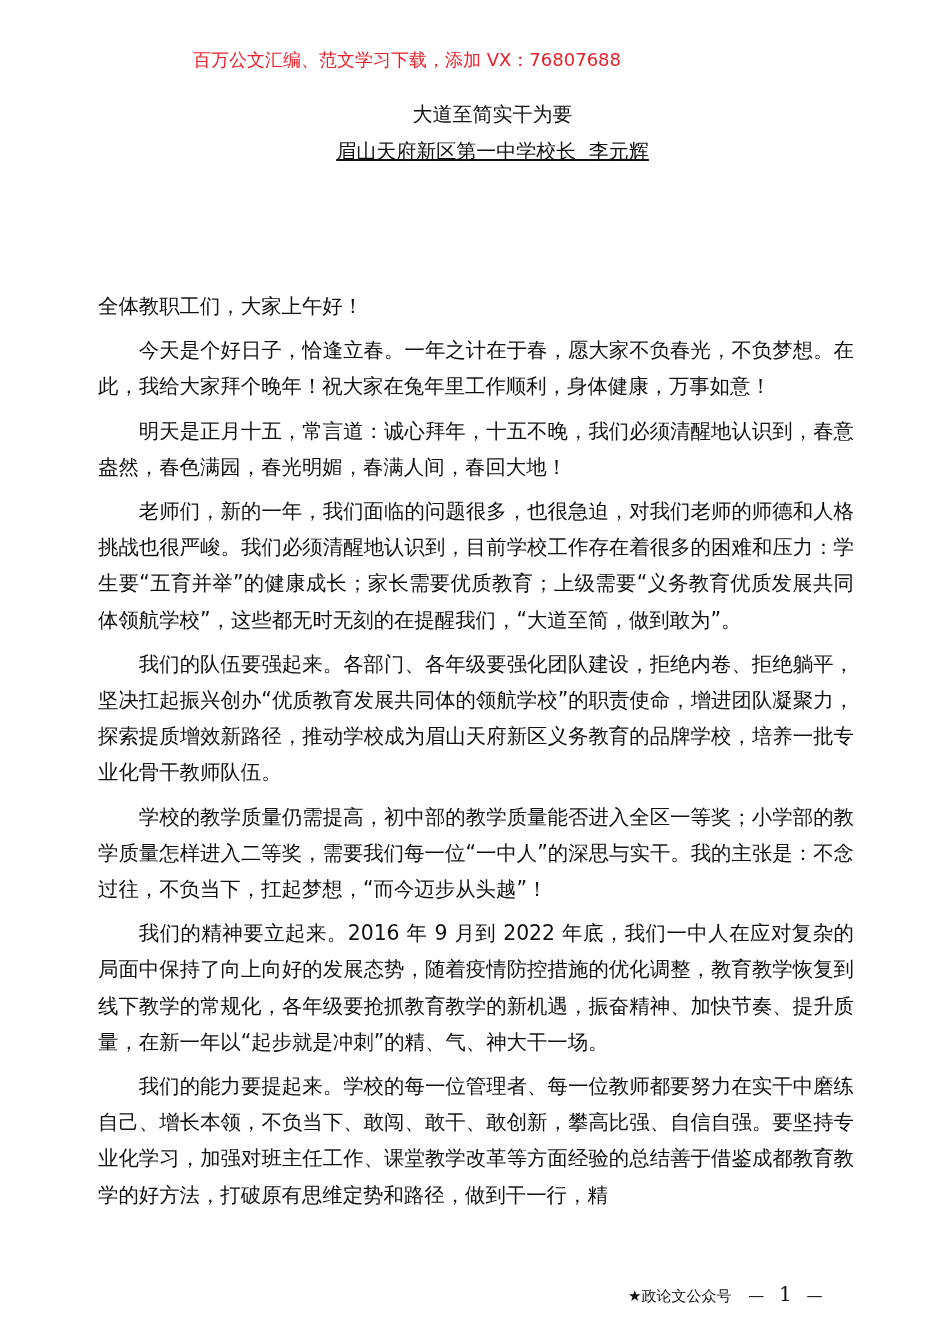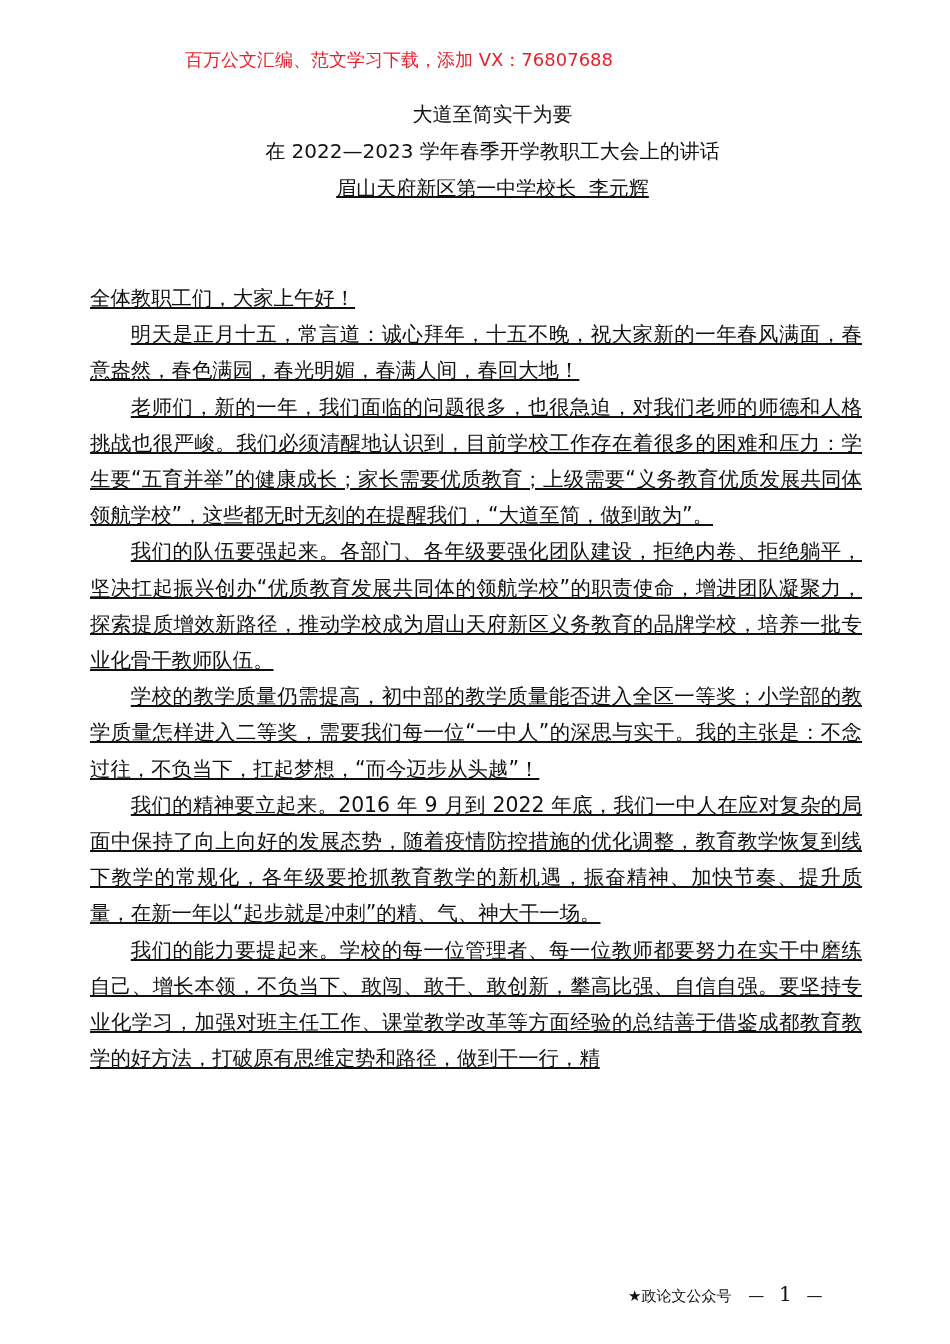--- a/index.html
+++ b/index.html
@@ -11,21 +11,21 @@
       width: 950px;
       height: 1344px;
       position: relative;
       overflow: hidden;
       font-family: "DejaVu Sans", "Liberation Sans", sans-serif;
       color: #111111;
     }
     .header-banner {
       position: absolute;
       top: 46px;
-      left: 4px;
+      left: 12px;
       width: 790px;
       text-align: center;
       font-size: 18px;
       line-height: 28px;
       color: #e8202a;
     }
     .title-block {
       position: absolute;
       top: 96px;
       left: 0;
@@ -41,23 +41,22 @@
     .body-text {
       position: absolute;
       top: 280px;
       left: 90px;
       width: 772px;
       font-size: 20.4px;
       line-height: 36.2px;
       text-align: justify;
     }
     .para {
-      margin: 0;
+      margin: 8px;
       text-indent: 2em;
-      text-decoration: underline;
     }
     .para.greeting {
       text-indent: 0;
     }
     .footer {
       position: absolute;
       top: 1282px;
       left: 628px;
       font-size: 15px;
       line-height: 24px;
@@ -74,27 +73,27 @@
       font-size: 16px;
     }
   </style>
 </head>
 <body>
 
 <div class="header-banner">百万公文汇编、范文学习下载，添加 VX：76807688</div>
 
 <div class="title-block">
   <div class="title-line">大道至简实干为要</div>
-  <div class="title-line">在 2022—2023 学年春季开学教职工大会上的讲话</div>
   <div class="title-line" style="white-space: pre; text-decoration: underline;">眉山天府新区第一中学校长  李元辉</div>
 </div>
 
 <div class="body-text">
   <p class="para greeting">全体教职工们，大家上午好！</p>
-  <p class="para">明天是正月十五，常言道：诚心拜年，十五不晚，祝大家新的一年春风满面，春意盎然，春色满园，春光明媚，春满人间，春回大地！</p>
+  <p class="para">今天是个好日子，恰逢立春。一年之计在于春，愿大家不负春光，不负梦想。在此，我给大家拜个晚年！祝大家在兔年里工作顺利，身体健康，万事如意！</p>
+  <p class="para">明天是正月十五，常言道：诚心拜年，十五不晚，我们必须清醒地认识到，春意盎然，春色满园，春光明媚，春满人间，春回大地！</p>
   <p class="para">老师们，新的一年，我们面临的问题很多，也很急迫，对我们老师的师德和人格挑战也很严峻。我们必须清醒地认识到，目前学校工作存在着很多的困难和压力：学生要“五育并举”的健康成长；家长需要优质教育；上级需要“义务教育优质发展共同体领航学校”，这些都无时无刻的在提醒我们，“大道至简，做到敢为”。</p>
   <p class="para">我们的队伍要强起来。各部门、各年级要强化团队建设，拒绝内卷、拒绝躺平，坚决扛起振兴创办“优质教育发展共同体的领航学校”的职责使命，增进团队凝聚力，探索提质增效新路径，推动学校成为眉山天府新区义务教育的品牌学校，培养一批专业化骨干教师队伍。</p>
   <p class="para">学校的教学质量仍需提高，初中部的教学质量能否进入全区一等奖；小学部的教学质量怎样进入二等奖，需要我们每一位“一中人”的深思与实干。我的主张是：不念过往，不负当下，扛起梦想，“而今迈步从头越”！</p>
   <p class="para">我们的精神要立起来。2016 年 9 月到 2022 年底，我们一中人在应对复杂的局面中保持了向上向好的发展态势，随着疫情防控措施的优化调整，教育教学恢复到线下教学的常规化，各年级要抢抓教育教学的新机遇，振奋精神、加快节奏、提升质量，在新一年以“起步就是冲刺”的精、气、神大干一场。</p>
   <p class="para">我们的能力要提起来。学校的每一位管理者、每一位教师都要努力在实干中磨练自己、增长本领，不负当下、敢闯、敢干、敢创新，攀高比强、自信自强。要坚持专业化学习，加强对班主任工作、课堂教学改革等方面经验的总结善于借鉴成都教育教学的好方法，打破原有思维定势和路径，做到干一行，精</p>
 </div>
 
 <div class="footer">
   <span>★政论文公众号</span>
   <span class="dash" style="margin-left:12px;">—</span>

